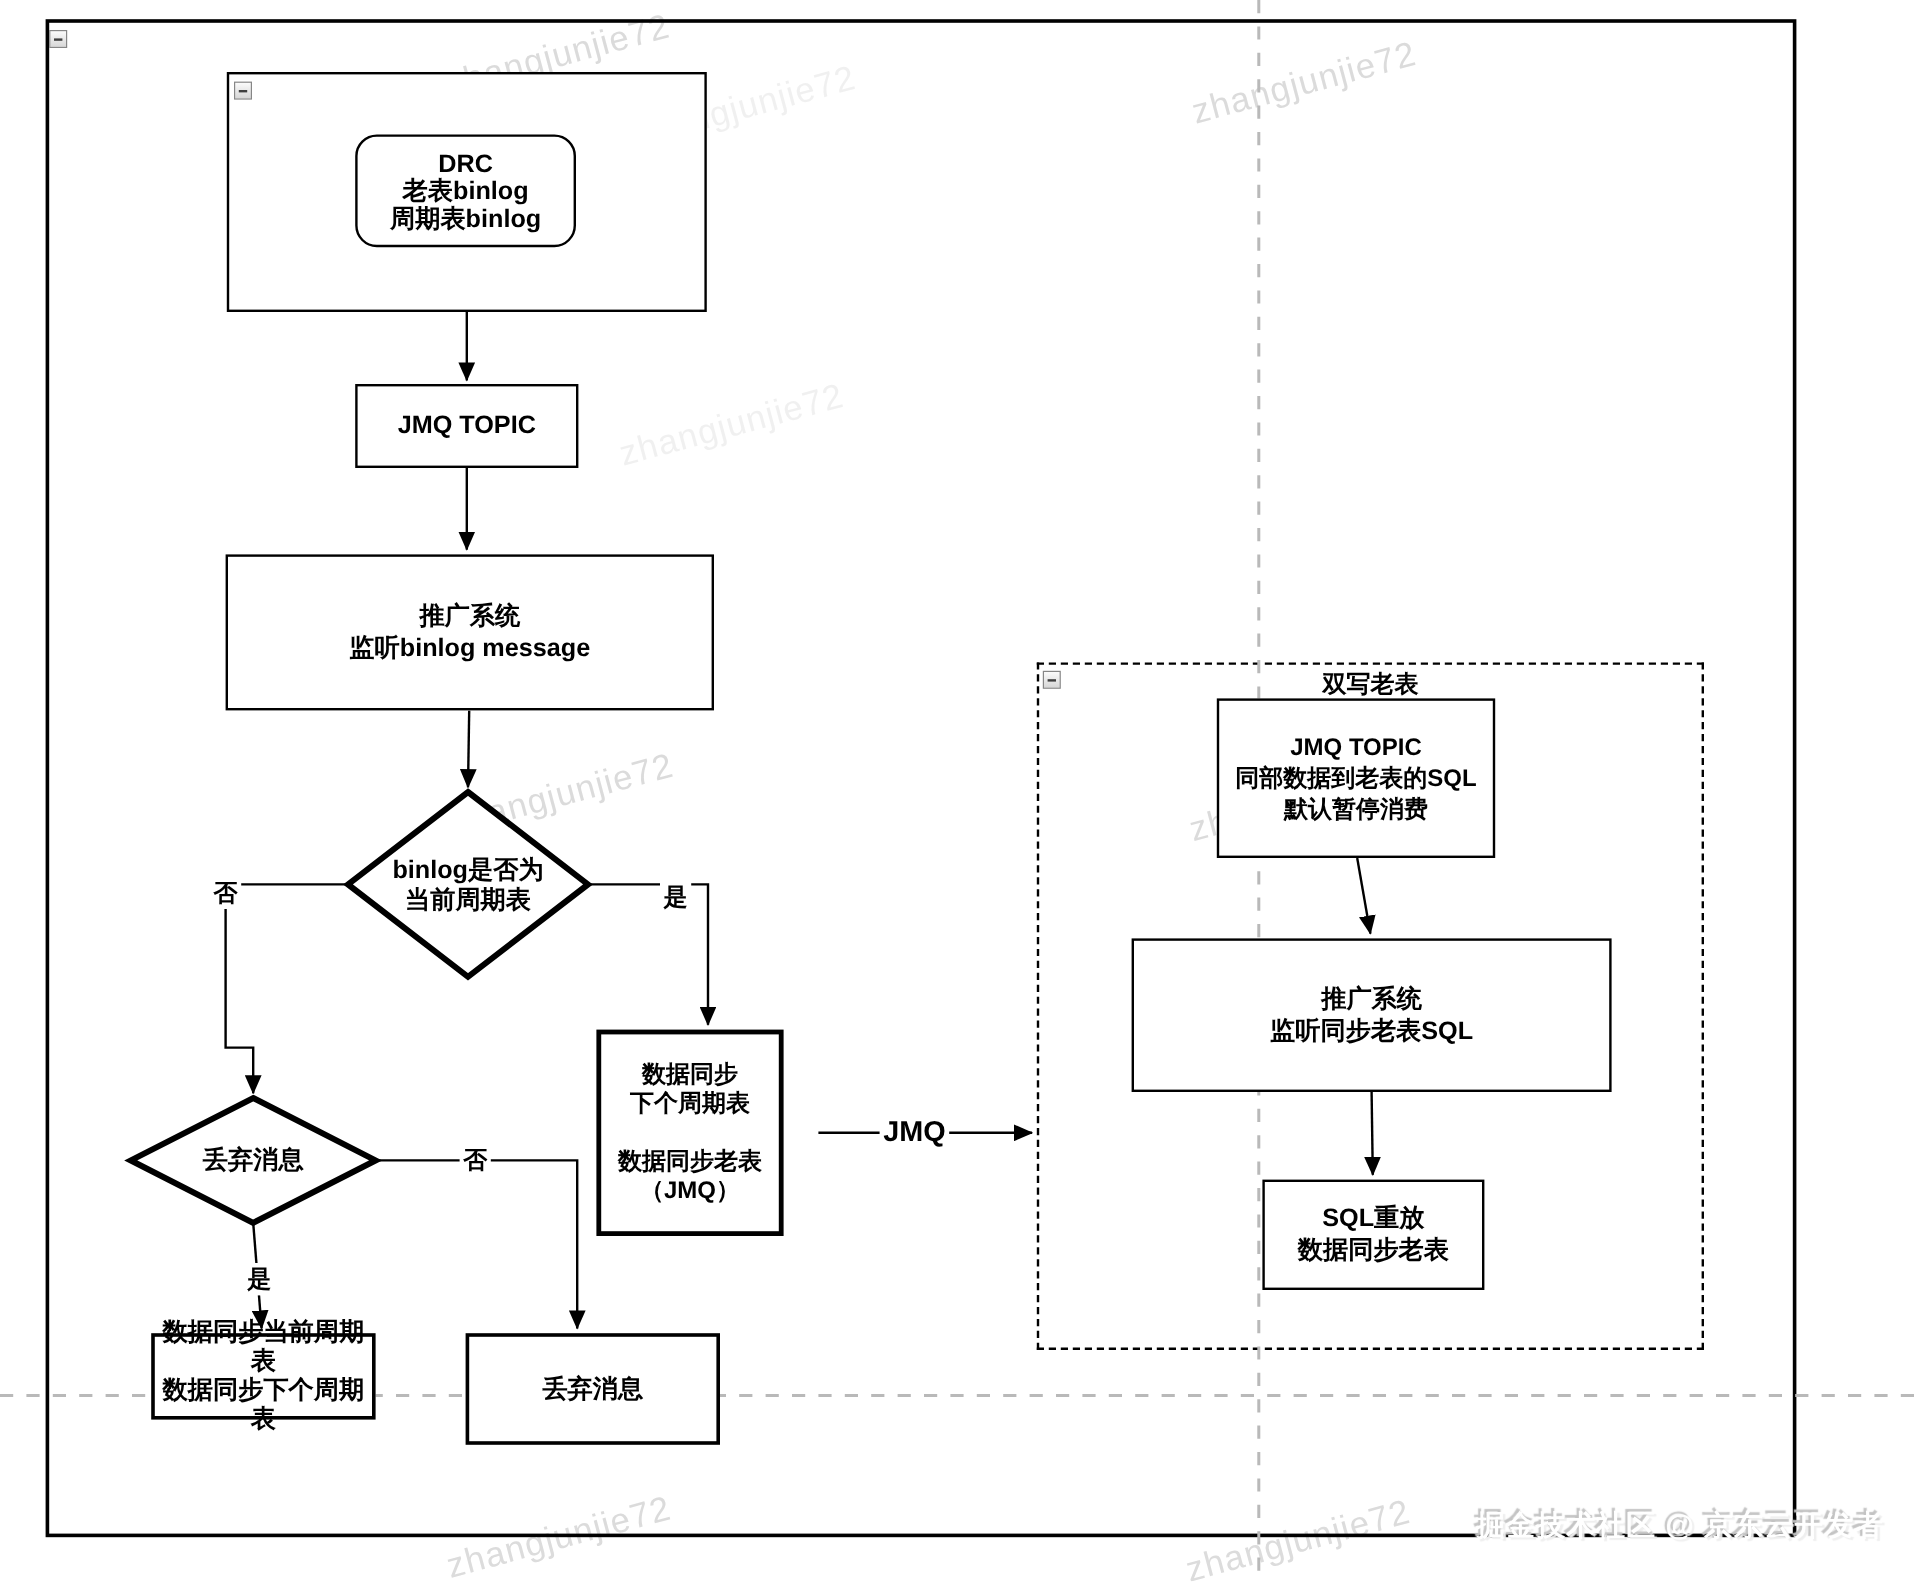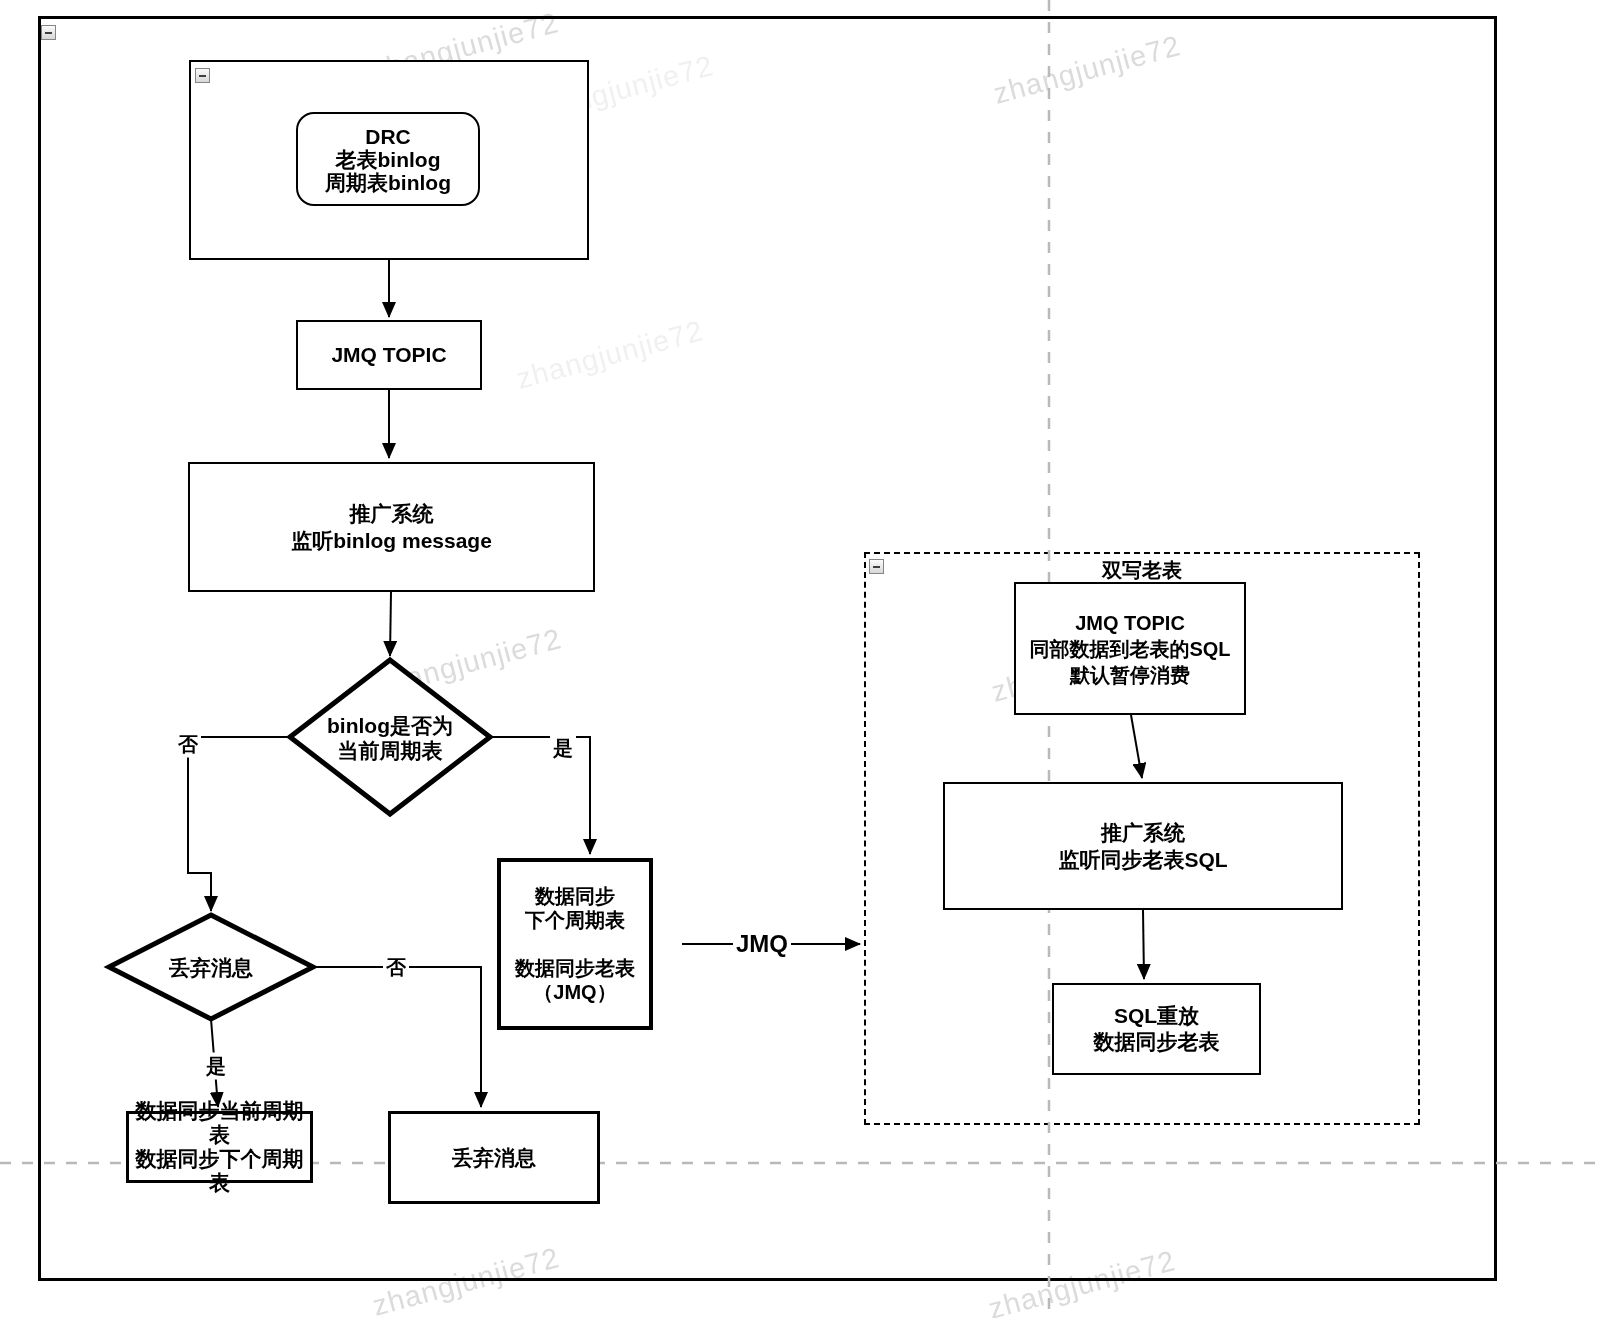--- a/index.html
+++ b/index.html
@@ -149,23 +149,24 @@
 
   <div class="node b3" style="left:388px; top:1111px; width:212px; height:93px;">丢弃消息</div>
 
   <div class="node" style="left:1014px; top:582px; width:232px; height:133px; font-size:20px; line-height:26px;">JMQ TOPIC
 同部数据到老表的SQL
 默认暂停消费</div>
 
   <div class="node" style="left:943px; top:782px; width:400px; height:128px; line-height:27px;">推广系统
 监听同步老表SQL</div>
 
-  <div class="node" style="left:1052px; top:983px; width:209px; height:92px;">SQL重放
+  <div class="node" style="left:1052px; top:983px; width:185px; height:92px;">SQL重放
 数据同步老表</div>
 
   <div class="edge-label" style="left:188px; top:744px;">否</div>
   <div class="edge-label" style="left:563px; top:748px;">是</div>
   <div class="edge-label" style="left:396px; top:967px;">否</div>
   <div class="edge-label" style="left:216px; top:1066px;">是</div>
   <div class="edge-label big" style="left:762px; top:944px;">JMQ</div>
 
+  <div class="credit">掘金技术社区 @ 京东云开发者</div>
 
 </div>
 
 </body></html>

